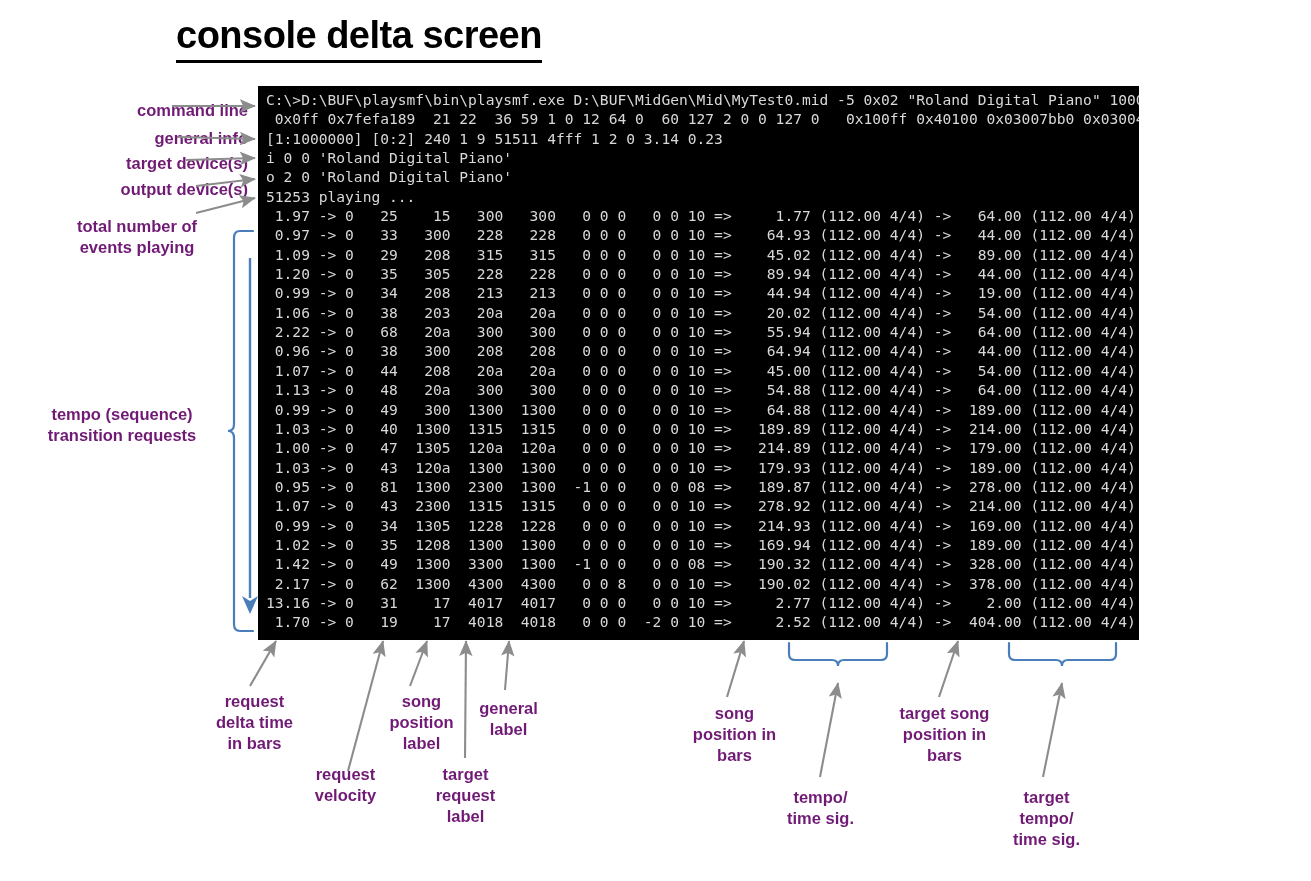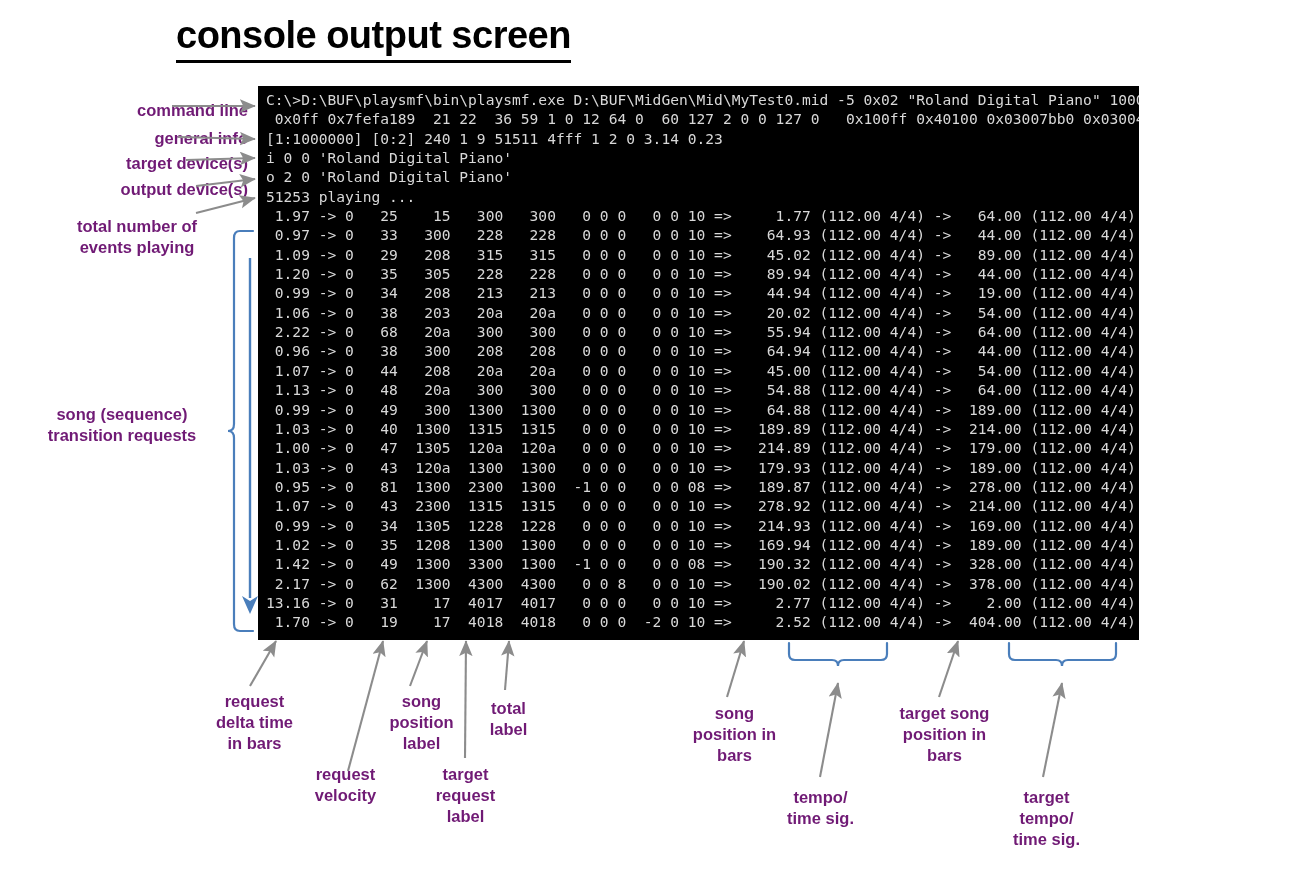--- a/index.html
+++ b/index.html
@@ -70,56 +70,56 @@
     position: absolute;
     left: 0; top: 0;
     width: 1311px;
     height: 881px;
     pointer-events: none;
   }
 </style>
 </head>
 <body>
 
-<div id="page-title">console output screen</div>
+<div id="page-title">console delta screen</div>
 
 <div id="console">
   <div id="console-lines"><span class="cline">C:\&gt;D:\BUF\playsmf\bin\playsmf.exe D:\BUF\MidGen\Mid\MyTest0.mid -5 0x02 "Roland Digital Piano" 1000 -2 0</span><span class="cline"> 0x0ff 0x7fefa189  21 22  36 59 1 0 12 64 0  60 127 2 0 0 127 0   0x100ff 0x40100 0x03007bb0 0x030040b0</span><span class="cline">[1:1000000] [0:2] 240 1 9 51511 4fff 1 2 0 3.14 0.23</span><span class="cline">i 0 0 'Roland Digital Piano'</span><span class="cline">o 2 0 'Roland Digital Piano'</span><span class="cline">51253 playing ...</span><span class="cline"> 1.97 -&gt; 0   25    15   300   300   0 0 0   0 0 10 =&gt;     1.77 (112.00 4/4) -&gt;   64.00 (112.00 4/4)</span><span class="cline"> 0.97 -&gt; 0   33   300   228   228   0 0 0   0 0 10 =&gt;    64.93 (112.00 4/4) -&gt;   44.00 (112.00 4/4)</span><span class="cline"> 1.09 -&gt; 0   29   208   315   315   0 0 0   0 0 10 =&gt;    45.02 (112.00 4/4) -&gt;   89.00 (112.00 4/4)</span><span class="cline"> 1.20 -&gt; 0   35   305   228   228   0 0 0   0 0 10 =&gt;    89.94 (112.00 4/4) -&gt;   44.00 (112.00 4/4)</span><span class="cline"> 0.99 -&gt; 0   34   208   213   213   0 0 0   0 0 10 =&gt;    44.94 (112.00 4/4) -&gt;   19.00 (112.00 4/4)</span><span class="cline"> 1.06 -&gt; 0   38   203   20a   20a   0 0 0   0 0 10 =&gt;    20.02 (112.00 4/4) -&gt;   54.00 (112.00 4/4)</span><span class="cline"> 2.22 -&gt; 0   68   20a   300   300   0 0 0   0 0 10 =&gt;    55.94 (112.00 4/4) -&gt;   64.00 (112.00 4/4)</span><span class="cline"> 0.96 -&gt; 0   38   300   208   208   0 0 0   0 0 10 =&gt;    64.94 (112.00 4/4) -&gt;   44.00 (112.00 4/4)</span><span class="cline"> 1.07 -&gt; 0   44   208   20a   20a   0 0 0   0 0 10 =&gt;    45.00 (112.00 4/4) -&gt;   54.00 (112.00 4/4)</span><span class="cline"> 1.13 -&gt; 0   48   20a   300   300   0 0 0   0 0 10 =&gt;    54.88 (112.00 4/4) -&gt;   64.00 (112.00 4/4)</span><span class="cline"> 0.99 -&gt; 0   49   300  1300  1300   0 0 0   0 0 10 =&gt;    64.88 (112.00 4/4) -&gt;  189.00 (112.00 4/4)</span><span class="cline"> 1.03 -&gt; 0   40  1300  1315  1315   0 0 0   0 0 10 =&gt;   189.89 (112.00 4/4) -&gt;  214.00 (112.00 4/4)</span><span class="cline"> 1.00 -&gt; 0   47  1305  120a  120a   0 0 0   0 0 10 =&gt;   214.89 (112.00 4/4) -&gt;  179.00 (112.00 4/4)</span><span class="cline"> 1.03 -&gt; 0   43  120a  1300  1300   0 0 0   0 0 10 =&gt;   179.93 (112.00 4/4) -&gt;  189.00 (112.00 4/4)</span><span class="cline"> 0.95 -&gt; 0   81  1300  2300  1300  -1 0 0   0 0 08 =&gt;   189.87 (112.00 4/4) -&gt;  278.00 (112.00 4/4)</span><span class="cline"> 1.07 -&gt; 0   43  2300  1315  1315   0 0 0   0 0 10 =&gt;   278.92 (112.00 4/4) -&gt;  214.00 (112.00 4/4)</span><span class="cline"> 0.99 -&gt; 0   34  1305  1228  1228   0 0 0   0 0 10 =&gt;   214.93 (112.00 4/4) -&gt;  169.00 (112.00 4/4)</span><span class="cline"> 1.02 -&gt; 0   35  1208  1300  1300   0 0 0   0 0 10 =&gt;   169.94 (112.00 4/4) -&gt;  189.00 (112.00 4/4)</span><span class="cline"> 1.42 -&gt; 0   49  1300  3300  1300  -1 0 0   0 0 08 =&gt;   190.32 (112.00 4/4) -&gt;  328.00 (112.00 4/4)</span><span class="cline"> 2.17 -&gt; 0   62  1300  4300  4300   0 0 8   0 0 10 =&gt;   190.02 (112.00 4/4) -&gt;  378.00 (112.00 4/4)</span><span class="cline">13.16 -&gt; 0   31    17  4017  4017   0 0 0   0 0 10 =&gt;     2.77 (112.00 4/4) -&gt;    2.00 (112.00 4/4)</span><span class="cline"> 1.70 -&gt; 0   19    17  4018  4018   0 0 0  -2 0 10 =&gt;     2.52 (112.00 4/4) -&gt;  404.00 (112.00 4/4) done. (3)</span></div>
 </div>
 
 <div class="anno right" style="left:30px; top:100px; width:218px;">command line</div>
 
 <div class="anno right" style="left:30px; top:128px; width:218px;">general info</div>
 
 <div class="anno right" style="left:20px; top:153px; width:228px;">target device(s)</div>
 
 <div class="anno right" style="left:20px; top:179px; width:228px;">output device(s)</div>
 
 <div class="anno center" style="left:26px; top:216px; width:222px;">total number of
 events playing</div>
 
-<div class="anno center" style="left:14px; top:404px; width:216px;">song (sequence)
+<div class="anno center" style="left:14px; top:404px; width:216px;">tempo (sequence)
 transition  requests</div>
 
 <div class="anno center" style="left:186px; top:691px; width:137px;">request
 delta time
 in bars</div>
 
 <div class="anno center" style="left:294px; top:764px; width:103px;">request
 velocity</div>
 
 <div class="anno center" style="left:382px; top:691px; width:79px;">song
 position
 label</div>
 
 <div class="anno center" style="left:422px; top:764px; width:87px;">target
 request
 label</div>
 
-<div class="anno center" style="left:471px; top:698px; width:75px;">total
+<div class="anno center" style="left:471px; top:698px; width:75px;">general
 label</div>
 
 <div class="anno center" style="left:676px; top:703px; width:117px;">song
 position in
 bars</div>
 
 <div class="anno center" style="left:777px; top:787px; width:87px;">tempo/
 time sig.</div>
 
 <div class="anno center" style="left:880px; top:703px; width:129px;">target song

